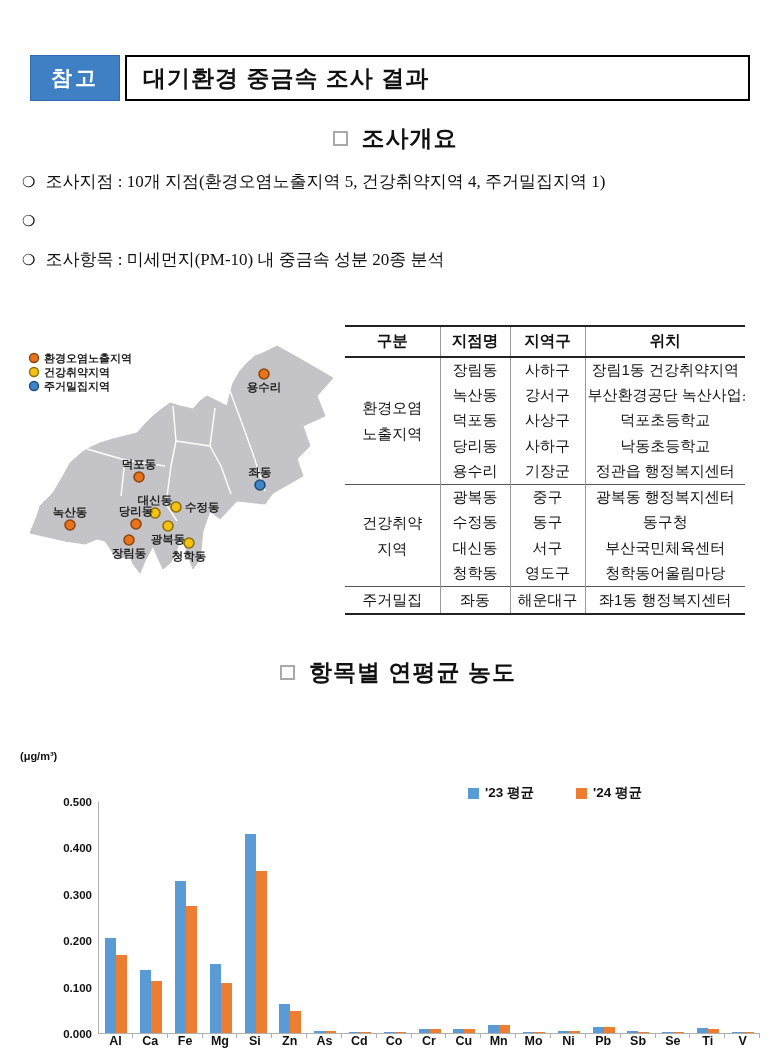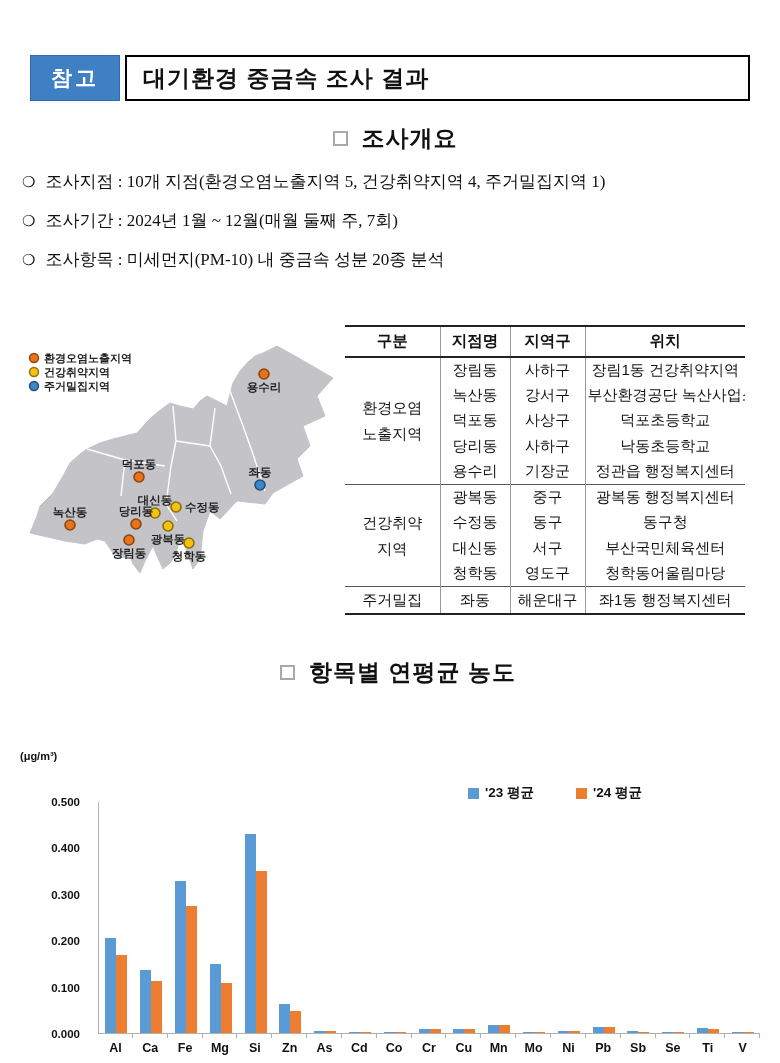--- a/index.html
+++ b/index.html
@@ -46,27 +46,27 @@
 .col-cat{width:95px;} .col-site{width:70px;} .col-gu{width:75px;} .col-loc{width:160px;}
 
 
 .chart { position:relative; margin:62px 0 0 20px; width:740px; }
 .chart-unit { font-size:11px; font-weight:bold; height:14px; }
 .chart-legend { position:absolute; top:34px; right:118px; display:flex; gap:42px; }
 .legend-item { display:flex; align-items:center; gap:6px; font-size:13.5px; font-weight:bold; }
 .legend-swatch { width:11px; height:11px; flex:0 0 auto; }
 .chart-body { display:flex; margin-top:38px; }
 .y-gutter { width:78px; position:relative; height:232px; flex:0 0 auto; }
-.y-label { position:absolute; right:18px; transform:translateY(50%); font-size:11.5px; font-weight:bold; }
+.y-label { position:absolute; right:6px; transform:translateY(50%); font-size:11.5px; font-weight:bold; }
 .plot-area { flex:1; height:232px; border-left:1.5px solid #b0b0b0; border-bottom:1.5px solid #b0b0b0;
   display:flex; align-items:flex-end; }
 .slot { flex:1; display:flex; justify-content:center; align-items:flex-end; height:100%; }
 .bar { width:11px; }
 .x-labels { display:flex; margin-left:78px; }
-.x-cell { flex:1; text-align:center; font-size:12.5px; font-weight:bold; padding-top:7px; position:relative; }
+.x-cell { flex:1; text-align:center; font-size:12.5px; font-weight:bold; position:relative; }
 .x-cell::after { content:""; position:absolute; right:0; top:0; width:1px; height:4px; background:#b0b0b0; }
 </style>
 </head>
 <body>
 
 <div class="doc-header">
   <div class="badge">참고</div>
   <div class="title-box">대기환경 중금속 조사 결과</div>
 </div>
 
@@ -75,21 +75,20 @@
   <span>조사개요</span>
 </div>
 
 <ul class="bullets">
     <li>
       <span class="bullet-char">❍</span>
       <span>조사지점 : 10개 지점(환경오염노출지역 5, 건강취약지역 4, 주거밀집지역 1)</span>
     </li>
     <li>
       <span class="bullet-char">❍</span>
-      <span>조사기간 : 2024년 1월 ~ 12월(매월 둘째 주, 7회)</span>
     </li>
     <li>
       <span class="bullet-char">❍</span>
       <span>조사항목 : 미세먼지(PM-10) 내 중금속 성분 20종 분석</span>
     </li>
   </ul>
 
 <div class="map-table-row">
   <div class="map-wrap">
     <svg class="map-svg" width="312" height="250" viewBox="0 0 312 250">

